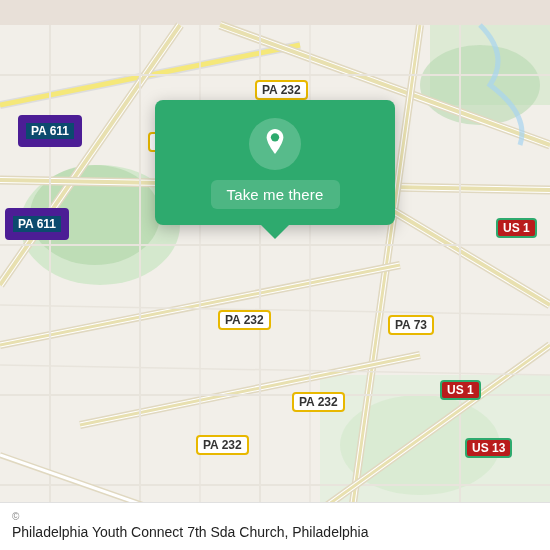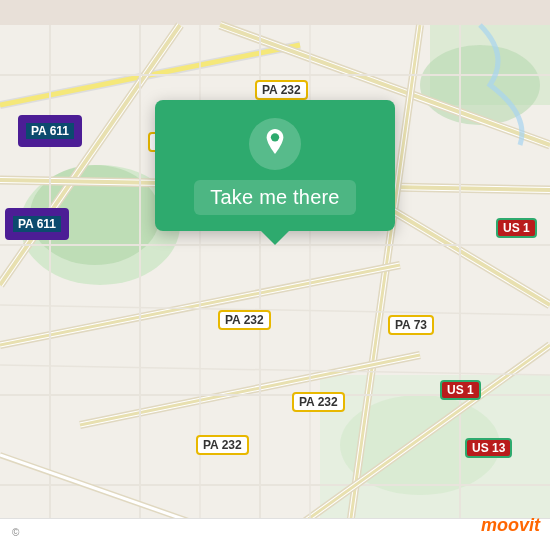--- a/index.html
+++ b/index.html
@@ -68,21 +68,21 @@
     .popup-icon svg {
       width: 30px;
       height: 30px;
     }
 
     .popup-button {
       background: rgba(255,255,255,0.15);
       border: none;
       border-radius: 6px;
       color: #fff;
-      font-size: 20px;
+      font-size: 15px;
       font-weight: 500;
       padding: 6px 16px;
       cursor: pointer;
       letter-spacing: 0.01em;
     }
 
     
     .bottom-bar {
       position: absolute;
       bottom: 0;
@@ -246,18 +246,19 @@
         <circle cx="15" cy="10" r="5" fill="#2eaa6e"></circle>
       </svg>
     </div>
     <button class="popup-button">Take me there</button>
   </div>
 
   <div class="bottom-bar">
     <div class="bottom-bar-copyright">
       <span>©</span>
     </div>
+    <div class="bottom-bar-title">
+      <span>Philadelphia Youth Connect 7th Sda Church,</span>
+      <span>Philadelphia</span>
+    </div>
   </div>
 
-  <div class="moovit-logo">
-    <span class="moovit-text">moovit</span>
-  </div>
 </div>
 
 </body></html>

